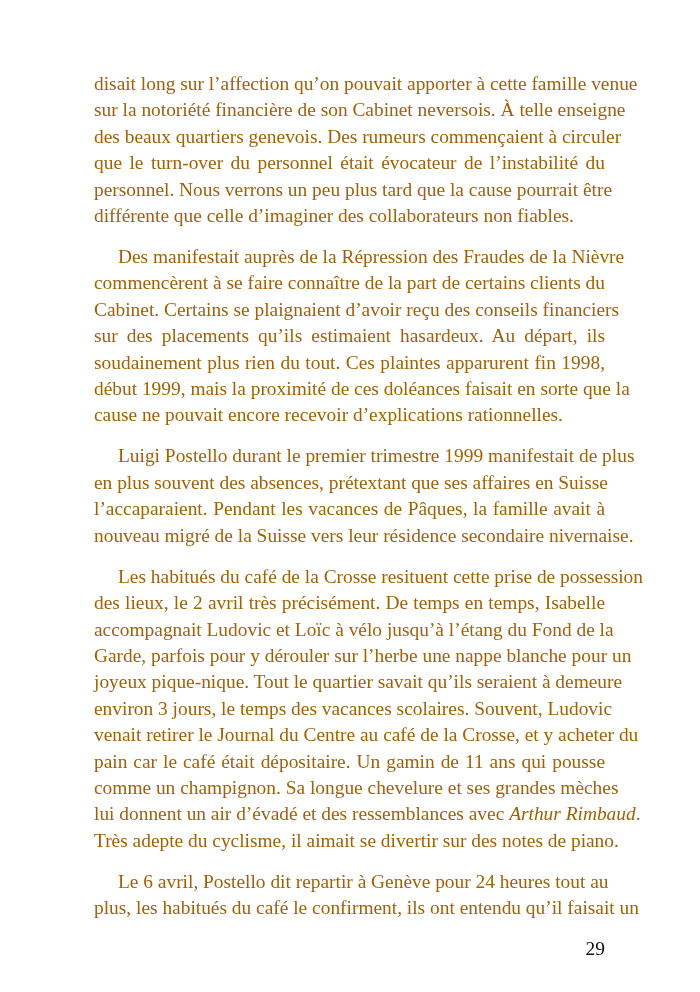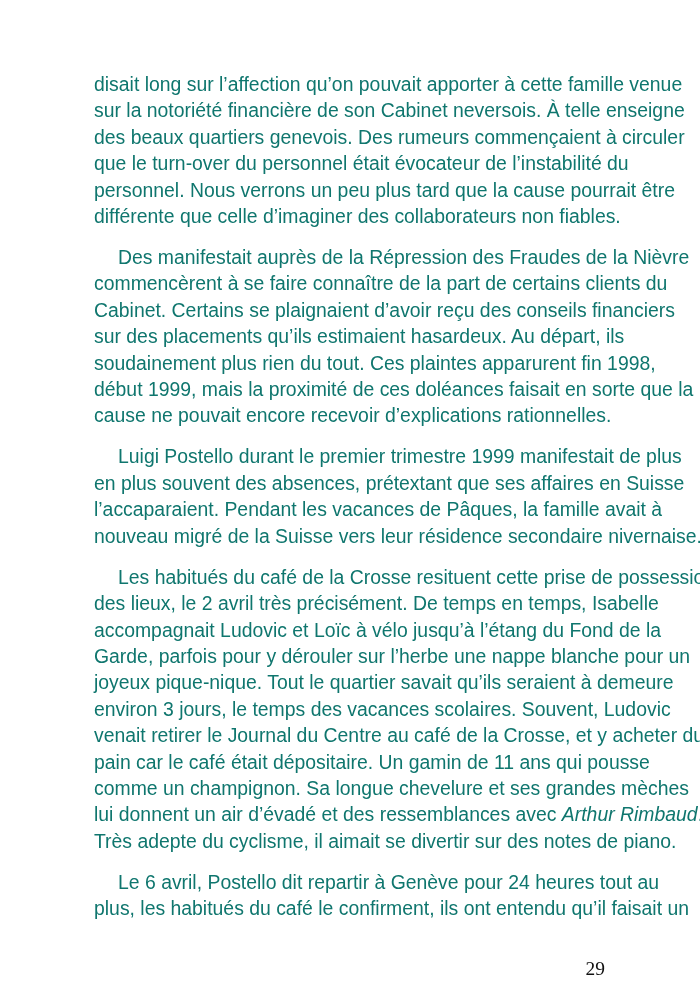--- a/index.html
+++ b/index.html
@@ -1,30 +1,30 @@
 <!DOCTYPE html>
 <html><head>
 <meta charset="utf-8">
 <style>
   html, body { margin: 0; padding: 0; background: #ffffff; }
   body { width: 700px; height: 992px; position: relative; overflow: hidden; }
   .page {
     position: absolute; left: 94px; top: 71px; width: 511px;
-    font-family: Liberation Sans, sans-serif;
-    font-size: 19.4px; line-height: 26.4px; color: #0f766e;
+    font-family: Liberation Serif, serif;
+    font-size: 19.4px; line-height: 26.4px; color: #a16207;
   }
   .para { margin: 0 0 14.6px 0; text-align: justify; text-indent: 24px; }
   .para.first { text-indent: 0; }
   .para .line { display: block; text-align: justify; text-align-last: justify; text-indent: 0; white-space: nowrap; }
   .para .line.indent { padding-left: 24px; }
   .para .line.last { text-align-last: left; }
   .line-inner { display: inline; }
   em { font-style: italic; }
   .page-number {
-    position: absolute; top: 956px; right: 95px;
+    position: absolute; top: 936px; right: 95px;
     font-family: "Liberation Serif", serif; font-size: 19.4px; line-height: 26px; color: #111111;
   }
 </style>
 </head>
 <body>
 
 <div class="page">
 
   <div class="para first">
     <span class="line">disait long sur l’affection qu’on pouvait apporter à cette famille venue</span>

